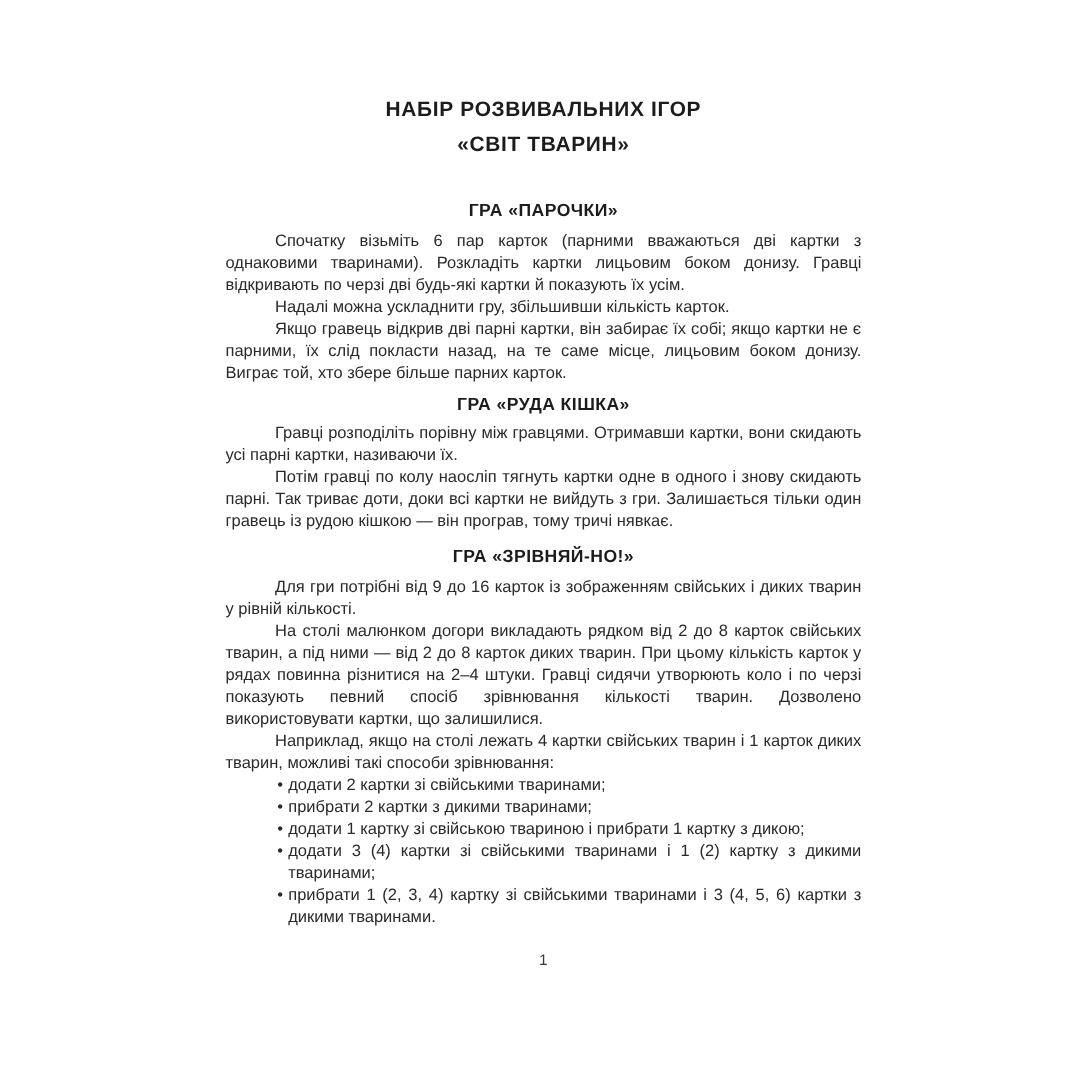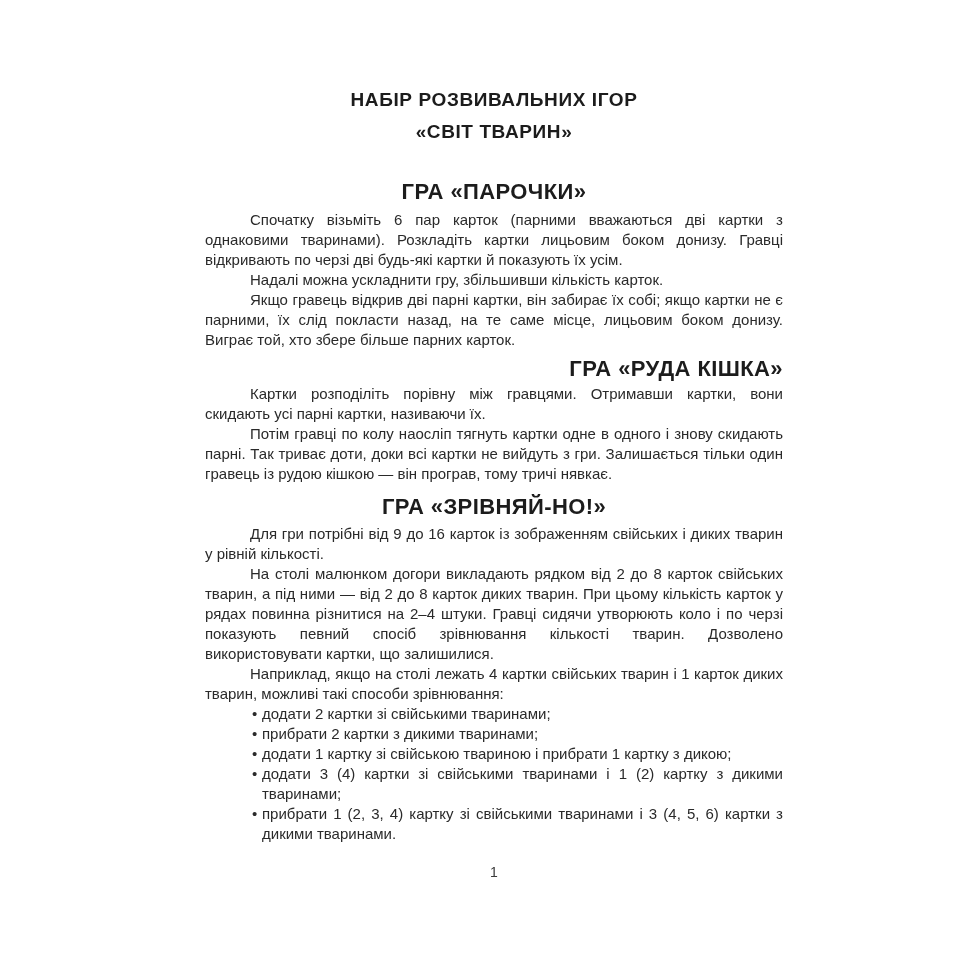--- a/index.html
+++ b/index.html
@@ -26,28 +26,28 @@
     text-align: center;
     font-size: 19px;
     line-height: 32px;
     font-weight: bold;
     letter-spacing: 0.6px;
     color: #1c1c1c;
   }
   .sec-heading {
     margin: 0;
     text-align: center;
-    font-size: 22px;
+    font-size: 16px;
     line-height: 20px;
     font-weight: bold;
     letter-spacing: 0.4px;
     color: #1c1c1c;
   }
   section.s1 .sec-heading { margin: 34px 0 8px; }
-  section.s2 .sec-heading { margin: 9px 0 5px; text-align: right; }
+  section.s2 .sec-heading { margin: 9px 0 5px; }
   section.s3 .sec-heading { margin: 13px 0 7px; }
   .para {
     margin: 0;
     text-align: justify;
     text-indent: 45px;
   }
   .bullet-list { margin: 0; }
   .bullet-item {
     position: relative;
     padding-left: 57px;
@@ -77,21 +77,21 @@
 
   <section class="s1">
     <h2 class="sec-heading">ГРА «ПАРОЧКИ»</h2>
     <p class="para">Спочатку візьміть 6 пар карток (парними вважаються дві картки з однаковими тваринами). Розкладіть картки лицьовим боком донизу. Гравці відкривають по черзі дві будь-які картки й показують їх усім.</p>
     <p class="para">Надалі можна ускладнити гру, збільшивши кількість карток.</p>
     <p class="para">Якщо гравець відкрив дві парні картки, він забирає їх собі; якщо картки не є парними, їх слід покласти назад, на те саме місце, лицьовим боком донизу. Виграє той, хто збере більше парних карток.</p>
   </section>
 
   <section class="s2">
     <h2 class="sec-heading">ГРА «РУДА КІШКА»</h2>
-    <p class="para">Картки розподіліть порівну між гравцями. Отримавши картки, вони скидають усі парні картки, називаючи їх.</p>
+    <p class="para">Гравці розподіліть порівну між гравцями. Отримавши картки, вони скидають усі парні картки, називаючи їх.</p>
     <p class="para">Потім гравці по колу наосліп тягнуть картки одне в одного і знову скидають парні. Так триває доти, доки всі картки не вийдуть з гри. Залишається тільки один гравець із рудою кішкою — він програв, тому тричі нявкає.</p>
   </section>
 
   <section class="s3">
     <h2 class="sec-heading">ГРА «ЗРІВНЯЙ-НО!»</h2>
     <p class="para">Для гри потрібні від 9 до 16 карток із зображенням свійських і диких тварин у рівній кількості.</p>
     <p class="para">На столі малюнком догори викладають рядком від 2 до 8 карток свійських тварин, а під ними — від 2 до 8 карток диких тварин. При цьому кількість карток у рядах повинна різнитися на 2–4 штуки. Гравці сидячи утворюють коло і по черзі показують певний спосіб зрівнювання кількості тварин. Дозволено використовувати картки, що залишилися.</p>
     <p class="para">Наприклад, якщо на столі лежать 4 картки свійських тварин і 1 карток диких тварин, можливі такі способи зрівнювання:</p>
 
     <div class="bullet-list">

